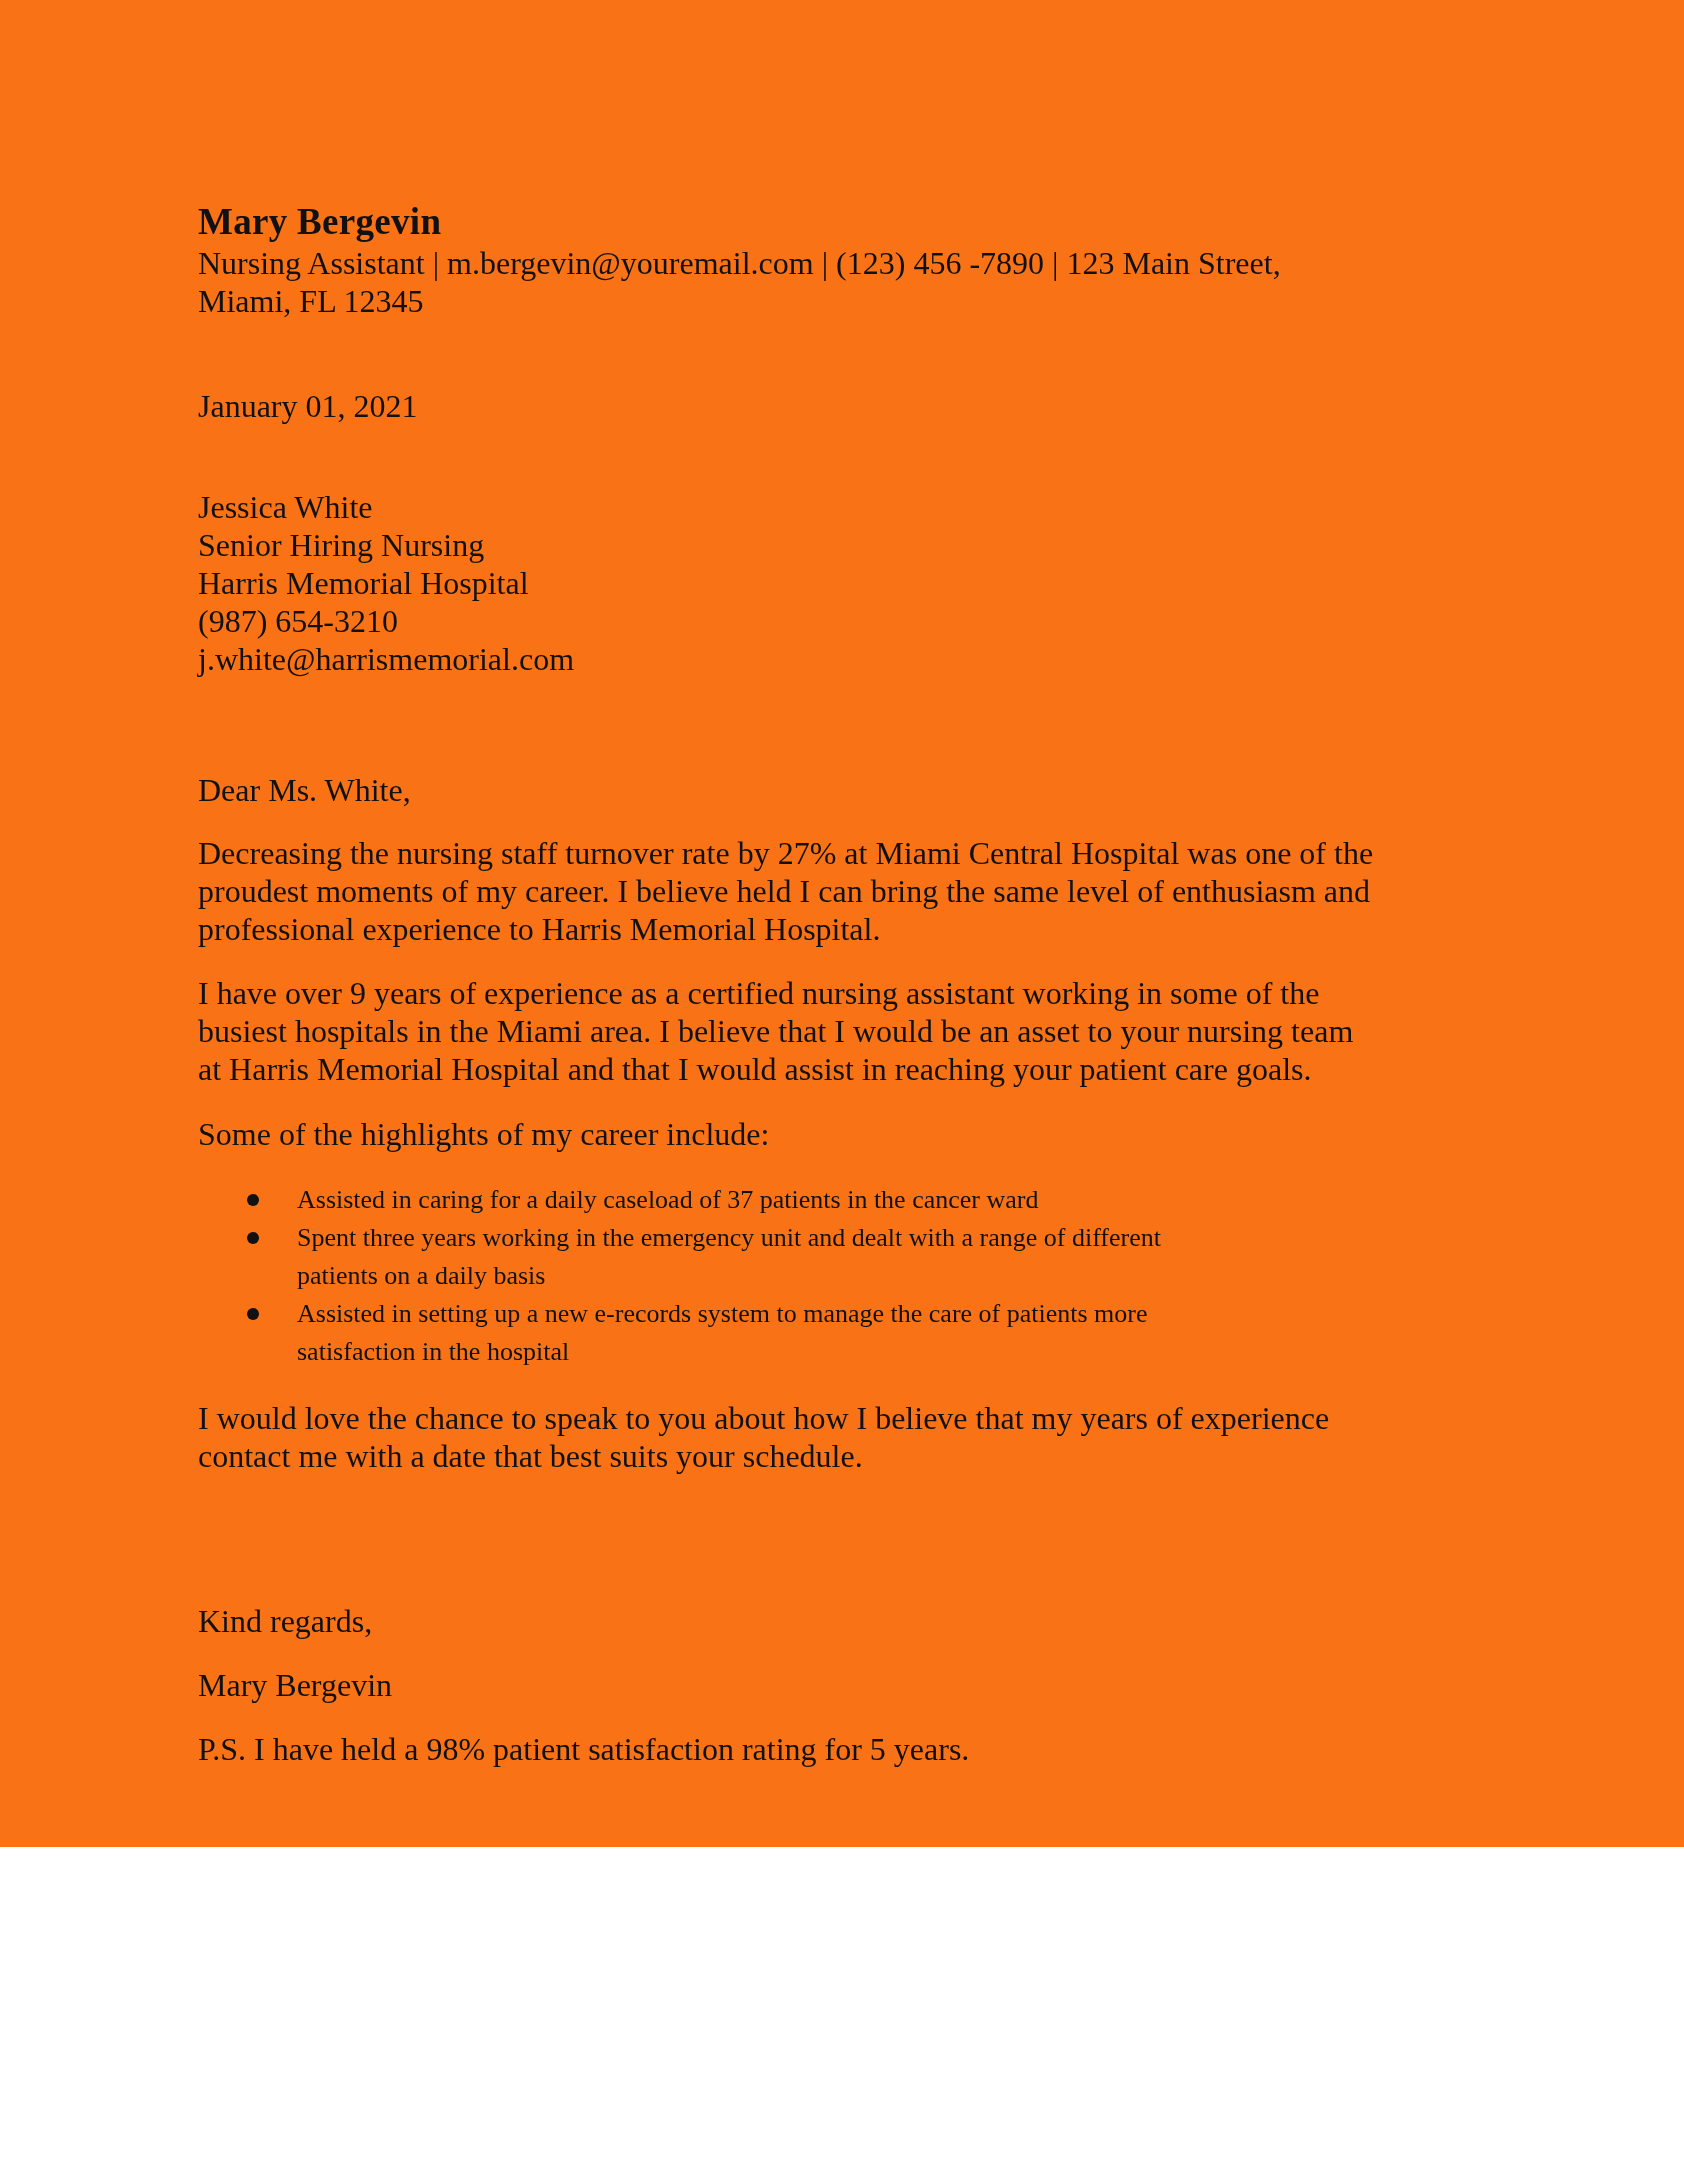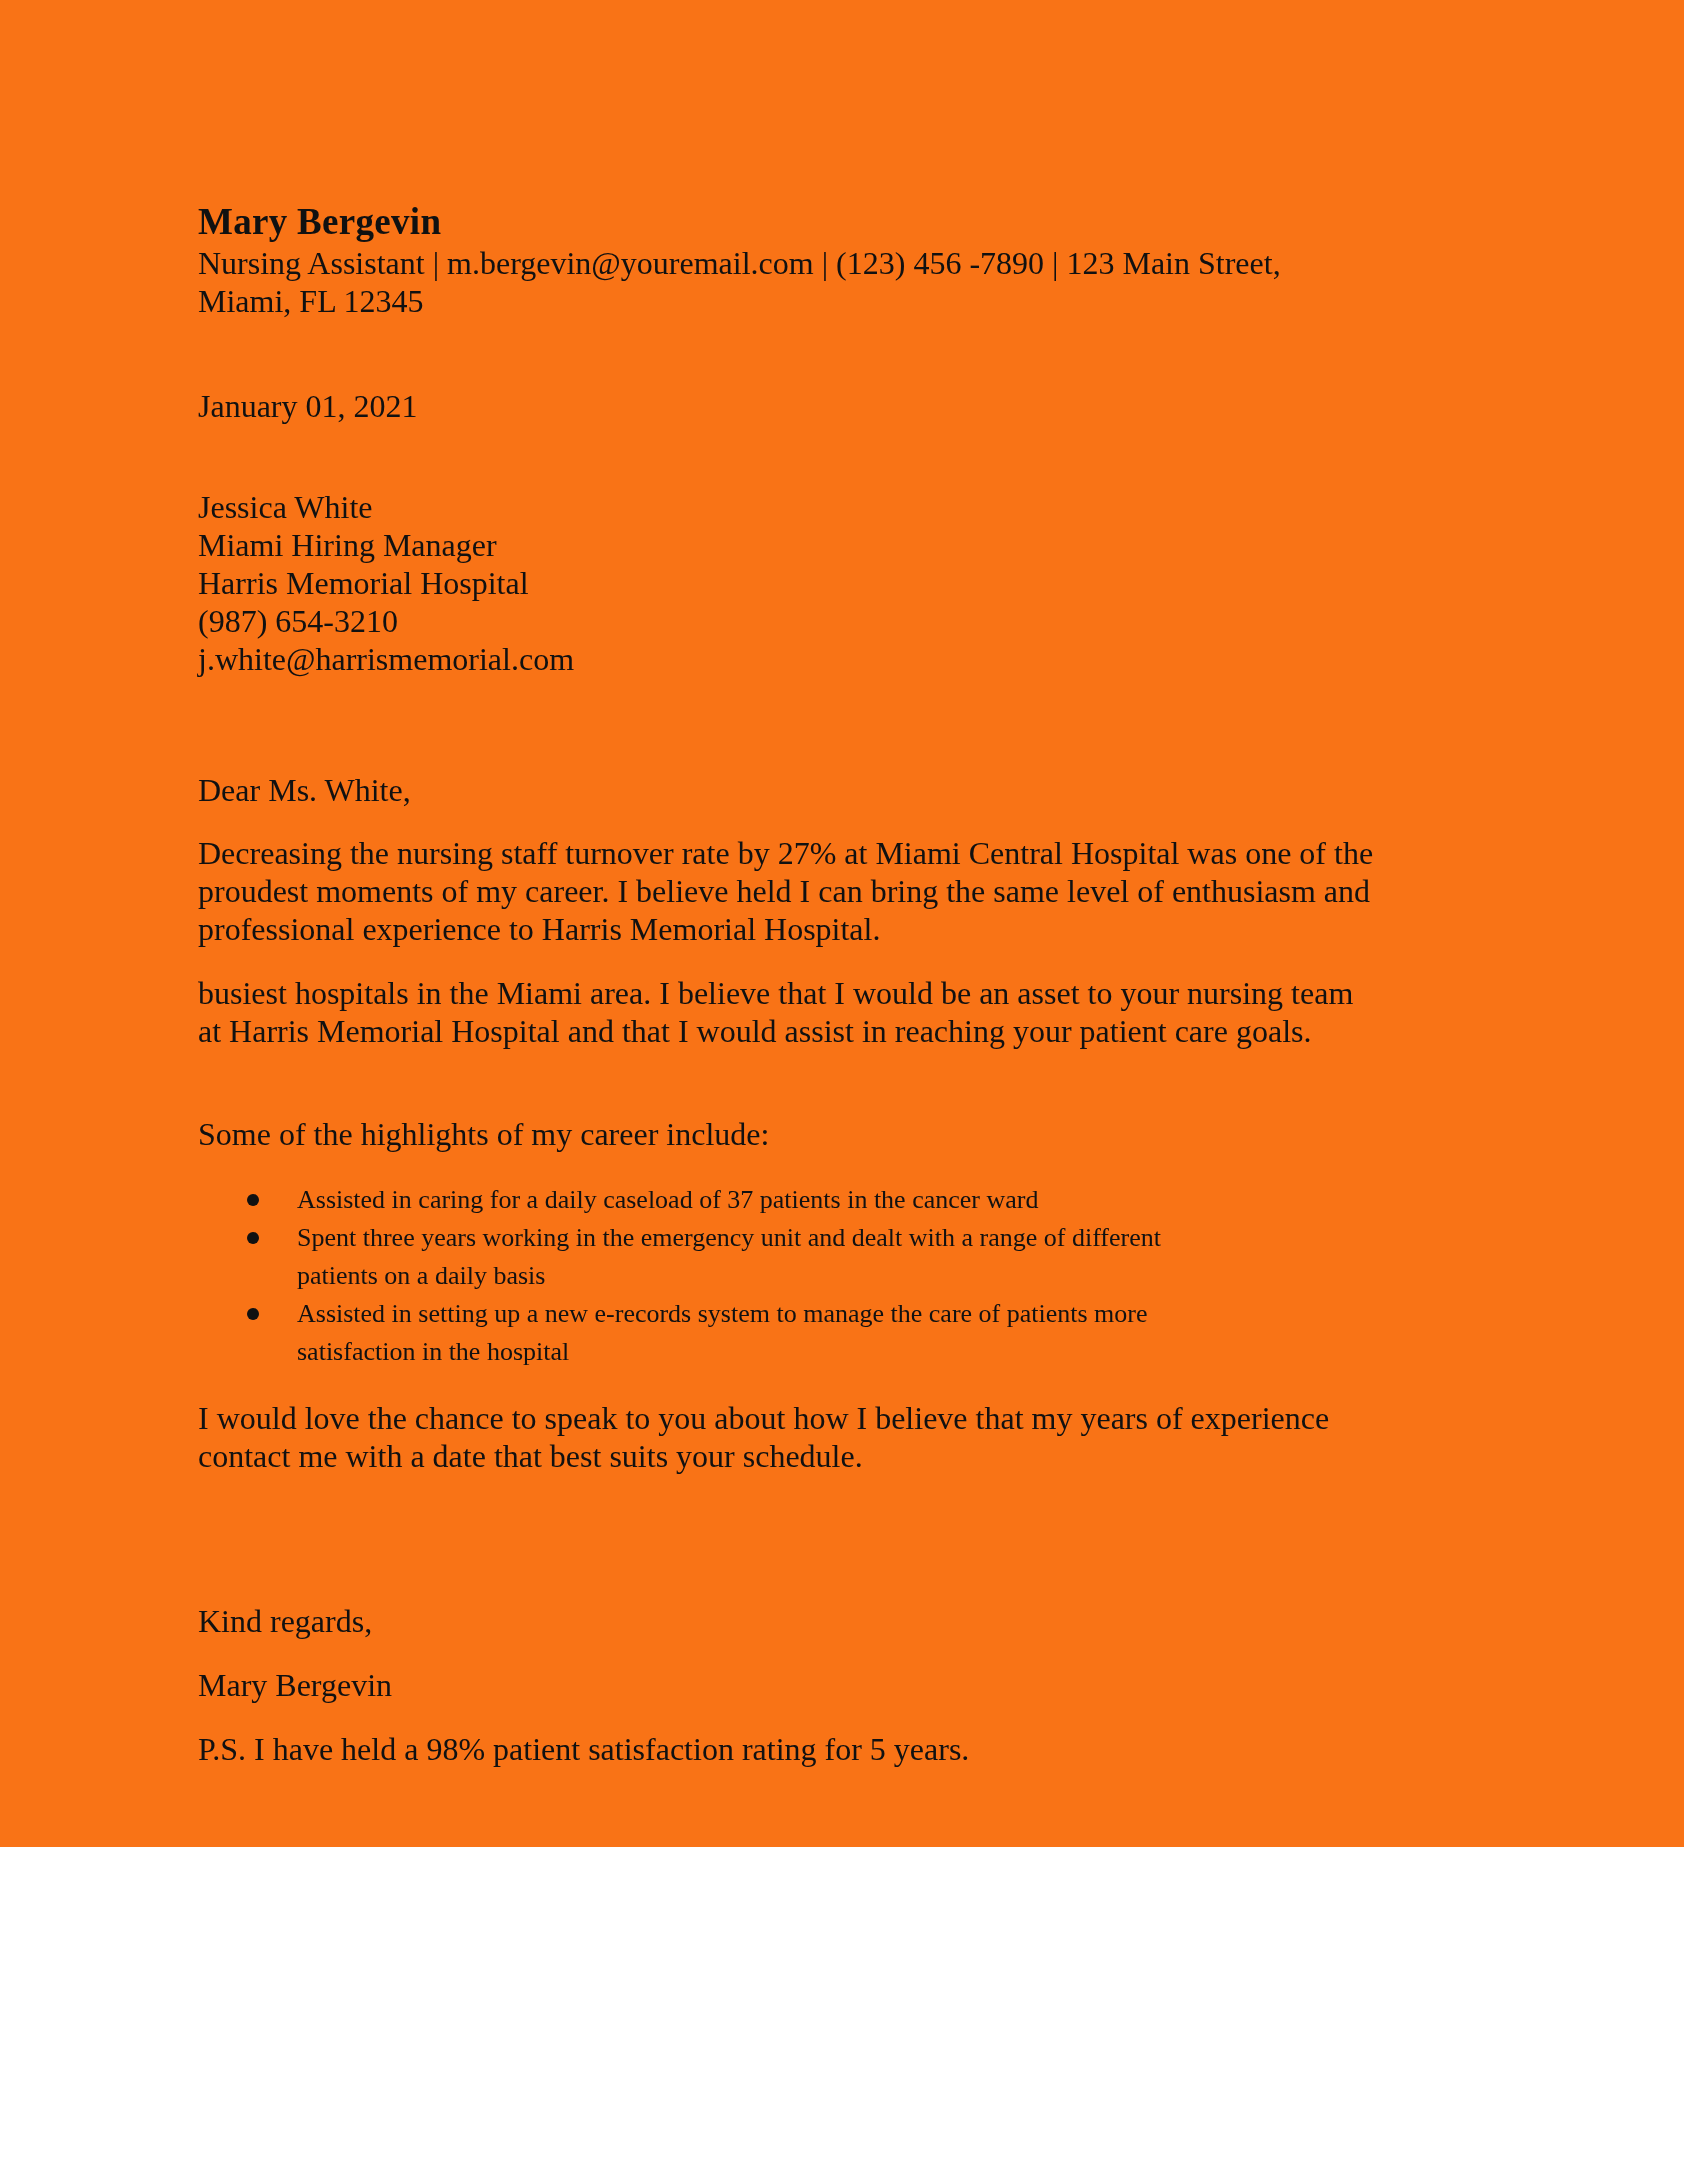--- a/index.html
+++ b/index.html
@@ -71,35 +71,36 @@
 
   <div class="block" style="top:244px;">
     <span class="line">Nursing Assistant | m.bergevin@youremail.com | (123) 456 -7890 | 123 Main Street,</span>
     <span class="line">Miami, FL 12345</span>
   </div>
 
   <div class="block" style="top:387px;">January 01, 2021</div>
 
   <div class="block" style="top:488px;">
     <span class="line">Jessica White</span>
-    <span class="line">Miami Hiring Manager</span>
+    <span class="line">Senior Hiring Nursing</span>
     <span class="line">Harris Memorial Hospital</span>
     <span class="line">(987) 654-3210</span>
     <span class="line">j.white@harrismemorial.com</span>
   </div>
 
   <div class="block" style="top:771px;">Dear Ms. White,</div>
 
   <div class="block" style="top:834px;">
     <span class="line">Decreasing the nursing staff turnover rate by 27% at Miami Central Hospital was one of the</span>
     <span class="line">proudest moments of my career. I believe held I can bring the same level of enthusiasm and</span>
     <span class="line">professional experience to Harris Memorial Hospital.</span>
   </div>
 
   <div class="block" style="top:974px;">
+    <span class="line">I have over 9 years of experience as a certified nursing assistant working in some of the</span>
     <span class="line">busiest hospitals in the Miami area. I believe that I would be an asset to your nursing team</span>
     <span class="line">at Harris Memorial Hospital and that I would assist in reaching your patient care goals.</span>
   </div>
 
   <div class="block" style="top:1115px;">
     <span class="line">Some of the highlights of my career include:</span>
   </div>
 
   <ul class="bullets" style="top:1181px;">
     <li class="bullet-item">

